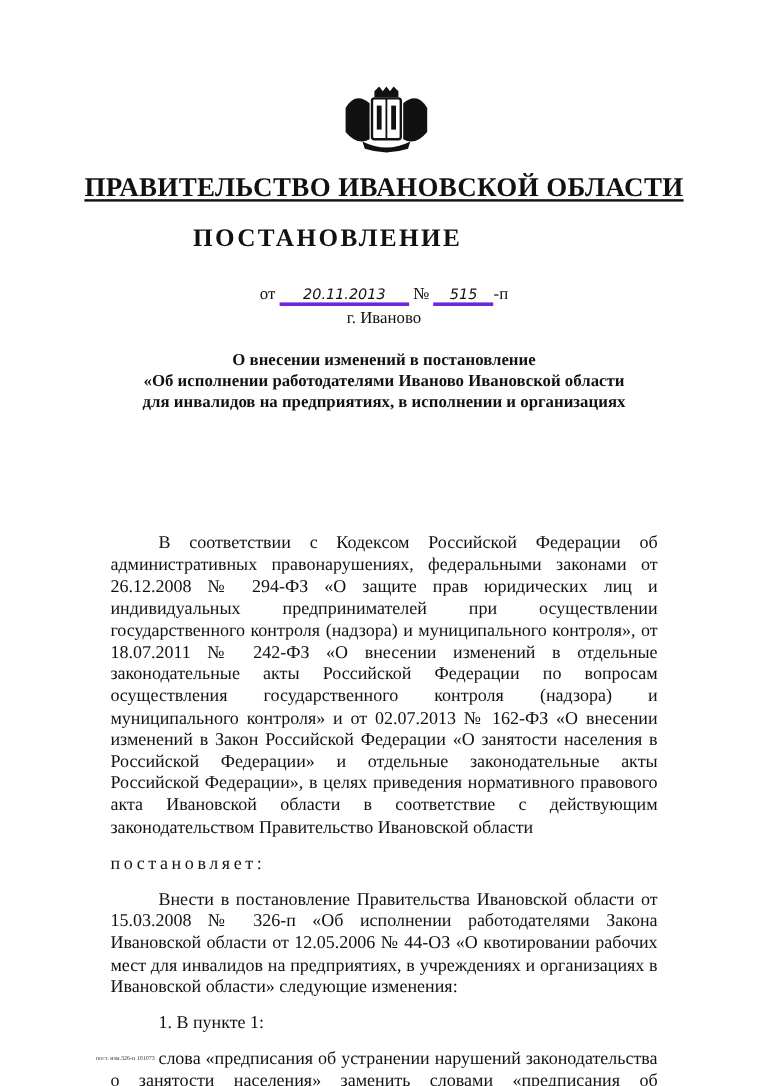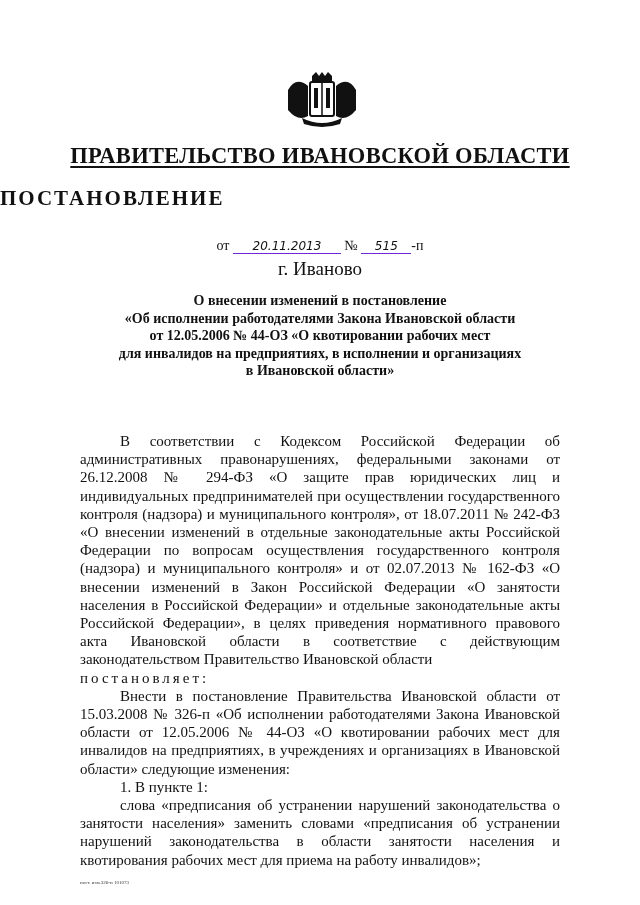--- a/index.html
+++ b/index.html
@@ -2,33 +2,33 @@
 <html><head>
 <meta charset="utf-8">
 <style>
   html, body { margin: 0; padding: 0; background: #ffffff; }
   body { width: 640px; height: 905px; position: relative; overflow: hidden;
          font-family: "Liberation Serif", "DejaVu Serif", serif; color: #111; }
   .emblem { position: absolute; left: 282px; top: 70px; width: 80px; height: 60px; }
   .gov-title { position: absolute; left: 0; width: 640px; top: 143px; text-align: center;
                font-weight: bold; font-size: 22.5px; letter-spacing: 0.3px; }
   .gov-title span { text-decoration: underline; text-underline-offset: 3px; text-decoration-thickness: 2px; }
-  .doc-type { position: absolute; left: 0; width: 546px; top: 186px; 
+  .doc-type { position: absolute; left: 0; width: 546px; top: 186px; text-align: center;
               font-weight: bold; font-size: 21px; letter-spacing: 2px; }
   .date-line { position: absolute; left: 0; width: 640px; top: 238px; text-align: center; font-size: 14px; }
   .hand { font-family: "DejaVu Sans", sans-serif; font-style: italic; font-size: 12px;
-          display: inline-block; border-bottom: 1px solid #6d28d9; text-align: center; line-height: 14px; }
+          display: inline-block; border-bottom: 3px solid #6d28d9; text-align: center; line-height: 14px; }
   .hand.date { width: 108px; }
   .hand.num { width: 50px; }
-  .city { position: absolute; left: 0; width: 640px; top: 258px; text-align: center; font-size: 19px; }
+  .city { position: absolute; left: 0; width: 640px; top: 258px; text-align: center; font-size: 14px; }
   .subject { position: absolute; left: 90px; width: 460px; top: 292px; text-align: center;
              font-weight: bold; font-size: 14px; line-height: 17.5px; }
   .body-text { position: absolute; left: 80px; width: 480px; top: 432px; font-size: 15px;
                line-height: 18.2px; text-align: justify; }
-  .body-text p { margin: 0; }
+  .body-text p { margin: 12px; }
   .indent { text-indent: 40px; }
   .spaced { font-weight: normal; letter-spacing: 3px; }
   .footer { position: absolute; left: 80px; top: 880px; font-size: 5px; color: #333; }
 </style>
 </head>
 <body>
 
 <svg class="emblem" viewBox="0 0 80 60">
   <path d="M30 6 l4 -4 l3 4 l3 -4 l3 4 l3 -4 l4 4 v5 h-20z" fill="#111"></path>
   <rect x="28" y="12" width="24" height="34" rx="2" fill="#fff" stroke="#111" stroke-width="2"></rect>
@@ -50,24 +50,22 @@
   <span>от</span>
   <span class="hand date">20.11.2013</span>
   <span>№</span>
   <span class="hand num">515</span><span>-п</span>
 </div>
 
 <div class="city">г. Иваново</div>
 
 <div class="subject">
   <div>О внесении изменений в постановление</div>
-  <div>«Об исполнении работодателями Закона Ивановской области</div>
-  <div>от 12.05.2006 № 44-ОЗ «О квотировании рабочих мест</div>
+  <div>«Об исполнении работодателями Иваново Ивановской области</div>
   <div>для инвалидов на предприятиях, в исполнении и организациях</div>
-  <div>в Ивановской области»</div>
 </div>
 
 <div class="body-text">
   <p class="indent">В соответствии с Кодексом Российской Федерации об административных правонарушениях, федеральными законами от 26.12.2008 № 294-ФЗ «О защите прав юридических лиц и индивидуальных предпринимателей при осуществлении государственного контроля (надзора) и муниципального контроля», от 18.07.2011 № 242-ФЗ «О внесении изменений в отдельные законодательные акты Российской Федерации по вопросам осуществления государственного контроля (надзора) и муниципального контроля» и от 02.07.2013 № 162-ФЗ «О внесении изменений в Закон Российской Федерации «О занятости населения в Российской Федерации» и отдельные законодательные акты Российской Федерации», в целях приведения нормативного правового акта Ивановской области в соответствие с действующим законодательством Правительство Ивановской области</p>
   <p class="spaced">постановляет:</p>
   <p class="indent">Внести в постановление Правительства Ивановской области от 15.03.2008 № 326-п «Об исполнении работодателями Закона Ивановской области от 12.05.2006 № 44-ОЗ «О квотировании рабочих мест для инвалидов на предприятиях, в учреждениях и организациях в Ивановской области» следующие изменения:</p>
   <p class="indent">1. В пункте 1:</p>
   <p class="indent">слова «предписания об устранении нарушений законодательства о занятости населения» заменить словами «предписания об устранении нарушений законодательства в области занятости населения и квотирования рабочих мест для приема на работу инвалидов»;</p>
 </div>
 

